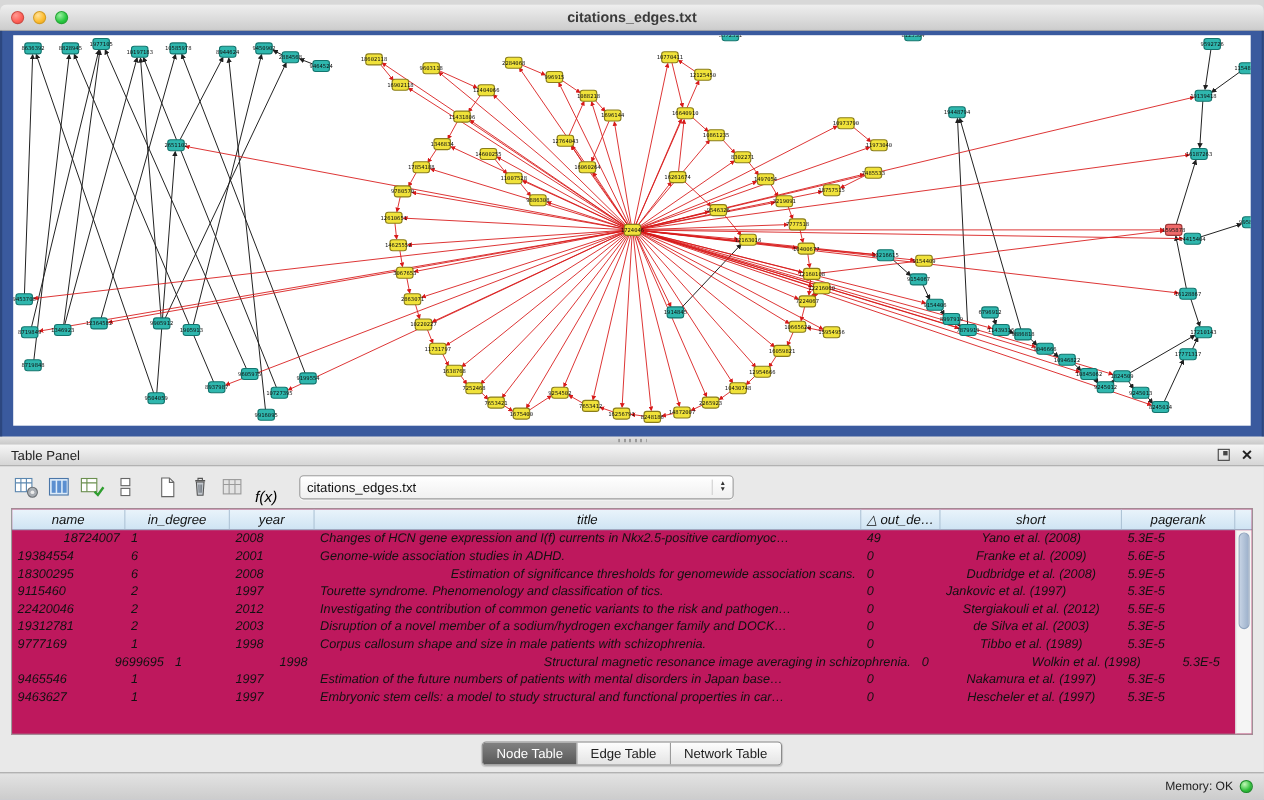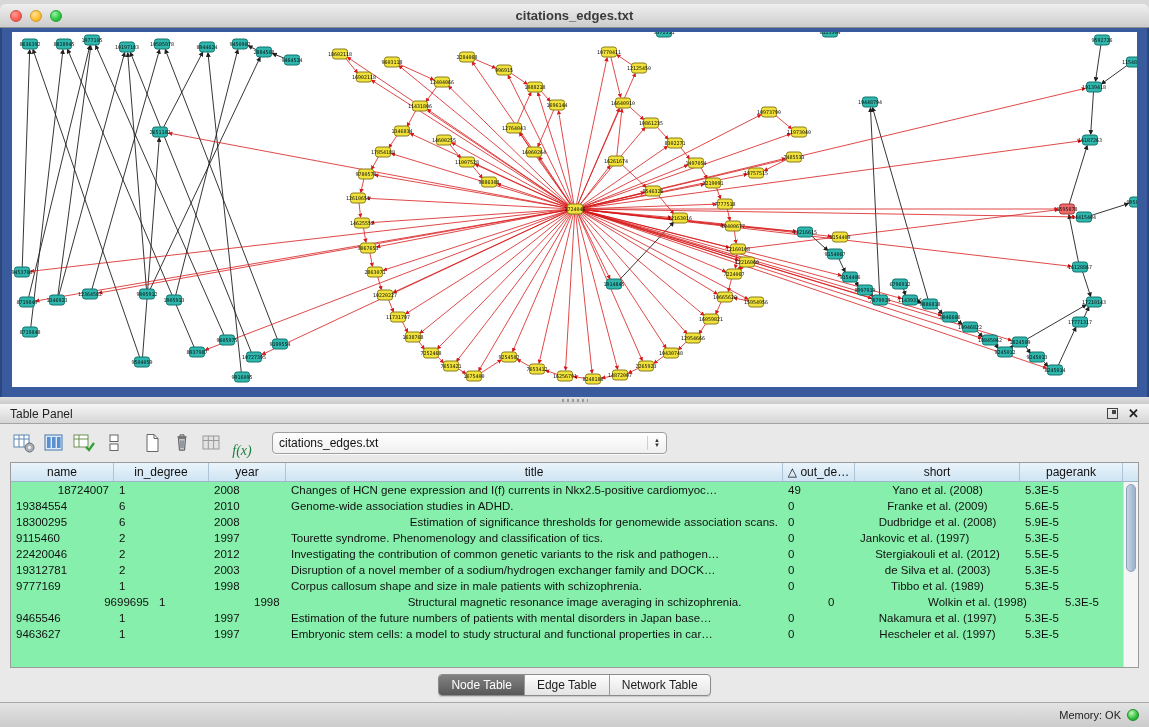--- a/index.html
+++ b/index.html
@@ -32,29 +32,29 @@
     padding:0 10px;font-size:12px;color:#222;}
   .panel-header .spacer{flex:1;}
   .float-ic{width:11px;height:11px;border:1px solid #444;position:relative;margin-right:10px;}
   .float-ic::after{content:"";position:absolute;right:1px;top:1px;width:4px;height:4px;background:#444;}
   .close-ic{font-size:13px;font-weight:bold;color:#222;line-height:1;}
 
   .panel-body{height:278px;background:#e9e9e9;padding:5px 10px 0;}
   .toolbar{display:flex;align-items:center;height:28px;margin-bottom:5px;gap:2px;}
   .tbtn{width:28px;height:26px;display:flex;align-items:center;justify-content:center;border-radius:3px;}
   .tbtn.gap{margin-left:8px;}
-  .fx{font-family:Liberation Serif, serif;font-style:italic;font-size:14px;color:#15803d;margin-top:16px;}
+  .fx{font-family:Liberation Sans, sans-serif;font-style:italic;font-size:14px;color:#000000;margin-top:16px;}
   .combo{margin-left:14px;width:395px;height:22px;border:1px solid #9f9f9f;border-radius:4px;
     background:linear-gradient(#ffffff,#f0f0f0);display:flex;align-items:center;
     font-size:12px;color:#111;padding:0 6px;box-shadow:0 1px 0 rgba(255,255,255,.7);}
   .combo .cval{flex:1;}
   .combo .arrows{display:flex;flex-direction:column;align-items:center;font-size:6px;
     line-height:5px;color:#333;padding-left:6px;border-left:1px solid #d0d0d0;height:14px;justify-content:center;}
 
-  .table-wrap{background:#86efac;border:1px solid #9b9b9b;height:206px;position:relative;overflow:hidden;}
+  .table-wrap{background:#be185d;border:1px solid #9b9b9b;height:206px;position:relative;overflow:hidden;font-style:italic;}
   .thead{display:flex;height:19px;background:linear-gradient(#eaf4fb,#cfe4f3);
     border-bottom:1px solid #9fb6c9;}
   .th{flex:0 0 auto;display:flex;align-items:center;justify-content:center;
     font-size:12px;color:#111;border-right:1px solid #aec4d6;overflow:hidden;white-space:nowrap;}
   .tr{display:flex;height:16px;align-items:center;}
   .td{flex:0 0 auto;font-size:11.5px;color:#111;padding:0 5px;white-space:nowrap;overflow:hidden;}
   .vscroll{position:absolute;right:0;top:19px;bottom:0;width:15px;background:#f5f5f5;border-left:1px solid #dcdcdc;}
   .vthumb{position:absolute;top:2px;left:2px;width:10px;height:88px;border-radius:6px;
     background:linear-gradient(90deg,#c6d3e4,#9db1cb);border:1px solid #8fa3bd;}
 
@@ -820,21 +820,21 @@
           <div class="td" style="width: 95px; text-align: left;">1</div>
           <div class="td" style="width: 77px; text-align: left;">2008</div>
           <div class="td" style="width: 497px; text-align: left;">Changes of HCN gene expression and I(f) currents in Nkx2.5-positive cardiomyoc…</div>
           <div class="td" style="width: 72px; text-align: left;">49</div>
           <div class="td" style="width: 165px; text-align: center;">Yano et al. (2008)</div>
           <div class="td" style="width: 103px; text-align: left;">5.3E-5</div>
         </div>
         <div class="tr">
           <div class="td" style="width: 103px; text-align: left;">19384554</div>
           <div class="td" style="width: 95px; text-align: left;">6</div>
-          <div class="td" style="width: 77px; text-align: left;">2010</div>
+          <div class="td" style="width: 77px; text-align: left;">2001</div>
           <div class="td" style="width: 497px; text-align: left;">Genome-wide association studies in ADHD.</div>
           <div class="td" style="width: 72px; text-align: left;">0</div>
           <div class="td" style="width: 165px; text-align: center;">Franke et al. (2009)</div>
           <div class="td" style="width: 103px; text-align: left;">5.6E-5</div>
         </div>
         <div class="tr">
           <div class="td" style="width: 103px; text-align: left;">18300295</div>
           <div class="td" style="width: 95px; text-align: left;">6</div>
           <div class="td" style="width: 77px; text-align: left;">2008</div>
           <div class="td" style="width: 497px; text-align: right;">Estimation of significance thresholds for genomewide association scans.</div>
@@ -875,21 +875,21 @@
           <div class="td" style="width: 77px; text-align: left;">1998</div>
           <div class="td" style="width: 497px; text-align: left;">Corpus callosum shape and size in male patients with schizophrenia.</div>
           <div class="td" style="width: 72px; text-align: left;">0</div>
           <div class="td" style="width: 165px; text-align: center;">Tibbo et al. (1989)</div>
           <div class="td" style="width: 103px; text-align: left;">5.3E-5</div>
         </div>
         <div class="tr">
           <div class="td" style="width: 103px; text-align: right; margin-left: 40px;">9699695</div>
           <div class="td" style="width: 95px; text-align: left;">1</div>
           <div class="td" style="width: 77px; text-align: left;">1998</div>
-          <div class="td" style="width: 497px; text-align: center;">Structural magnetic resonance image averaging in schizophrenia.</div>
+          <div class="td" style="width: 497px; text-align: right; margin-left: 10px;">Structural magnetic resonance image averaging in schizophrenia.</div>
           <div class="td" style="width: 72px; text-align: left;">0</div>
           <div class="td" style="width: 165px; text-align: center;">Wolkin et al. (1998)</div>
           <div class="td" style="width: 103px; text-align: left;">5.3E-5</div>
         </div>
         <div class="tr">
           <div class="td" style="width: 103px; text-align: left;">9465546</div>
           <div class="td" style="width: 95px; text-align: left;">1</div>
           <div class="td" style="width: 77px; text-align: left;">1997</div>
           <div class="td" style="width: 497px; text-align: left;">Estimation of the future numbers of patients with mental disorders in Japan base…</div>
           <div class="td" style="width: 72px; text-align: left;">0</div>

